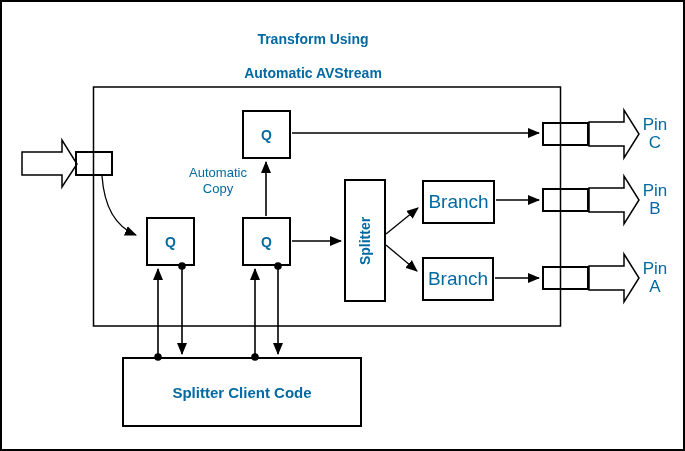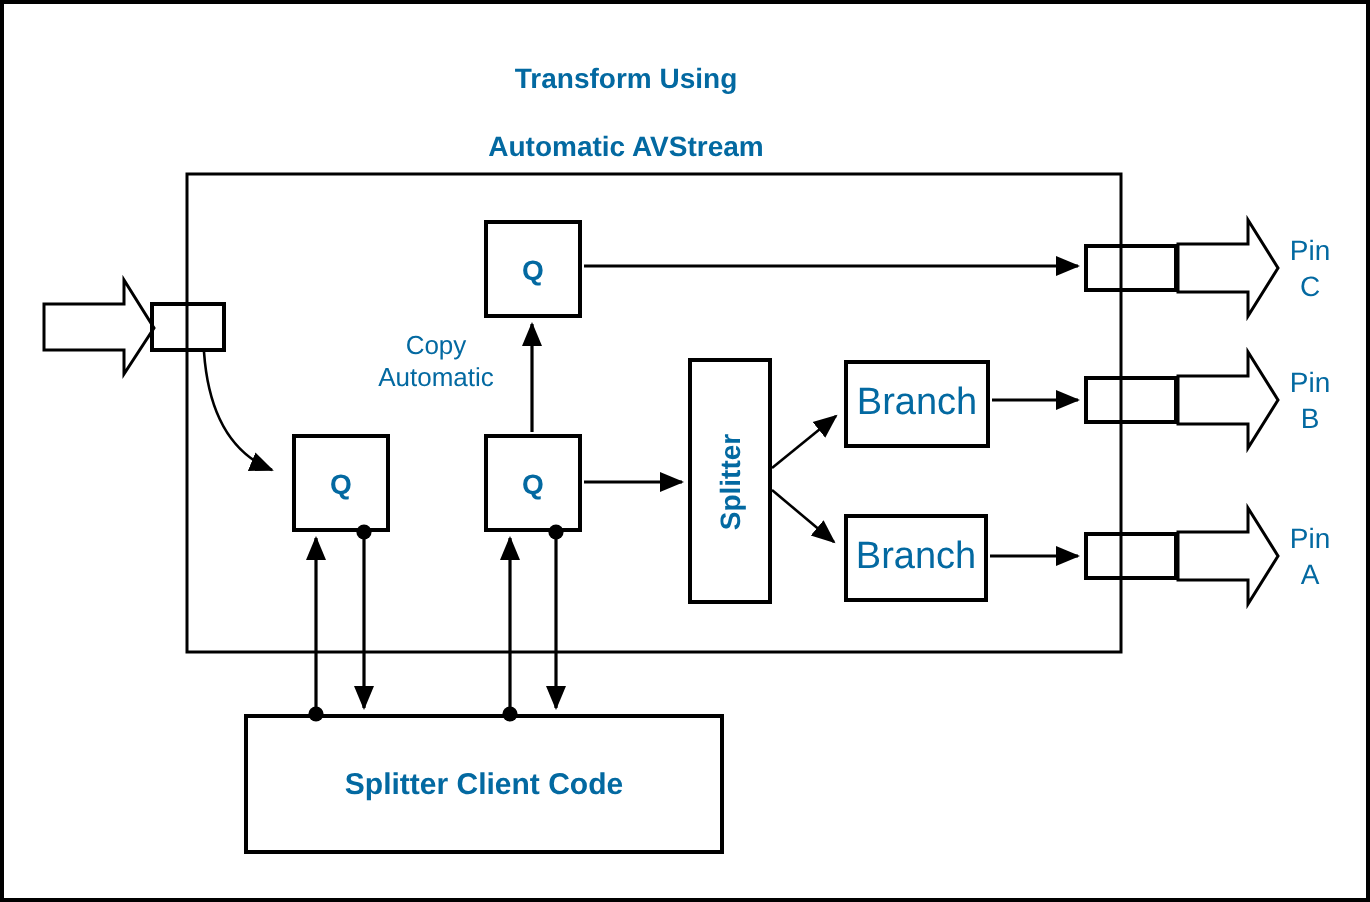--- a/index.html
+++ b/index.html
@@ -26,21 +26,21 @@
     text-align:center;white-space:pre-line;
   }
   .qlabel{font-weight:bold;font-size:14px;}
   .small-label{font-size:13px;line-height:16px;text-align:center;}
   .branch-label{font-size:19px;align-items:center;}
   .splitter-inner{
     transform:rotate(-90deg);
     font-weight:bold;font-size:14px;white-space:nowrap;
   }
   .client-label{font-weight:bold;font-size:15px;}
-  .pin-label{font-size:14px;line-height:18px;text-align:center;}
+  .pin-label{font-size:17px;line-height:18px;text-align:center;}
 </style>
 </head>
 <body>
 
 <div id="canvas">
 
   <svg id="wires" viewBox="0 0 685 451" xmlns="http://www.w3.org/2000/svg">
     <defs>
       <marker id="arr" markerUnits="userSpaceOnUse" markerWidth="14" markerHeight="12" refX="11" refY="6" orient="auto">
         <path d="M0,1 L12,6 L0,11 z" fill="#000"></path>
@@ -86,22 +86,22 @@
     <span class="qlabel">Q</span>
   </div>
   <div class="abs box" style="left:144px;top:215px;width:49px;height:49px;">
     <span class="qlabel">Q</span>
   </div>
   <div class="abs box" style="left:240px;top:215px;width:49px;height:49px;">
     <span class="qlabel">Q</span>
   </div>
 
   <div class="abs small-label" style="left:166px;top:163px;width:100px;">
+    <div>Automatic</div>
     <div>Copy</div>
-    <div>Automatic</div>
   </div>
 
   <div class="abs box" style="left:342px;top:177px;width:42px;height:123px;">
     <span class="splitter-inner">Splitter</span>
   </div>
 
   <div class="abs box branch-label" style="left:420px;top:178px;width:73px;height:44px;">
     <span>Branch</span>
   </div>
   <div class="abs box branch-label" style="left:420px;top:255px;width:72px;height:44px;">

